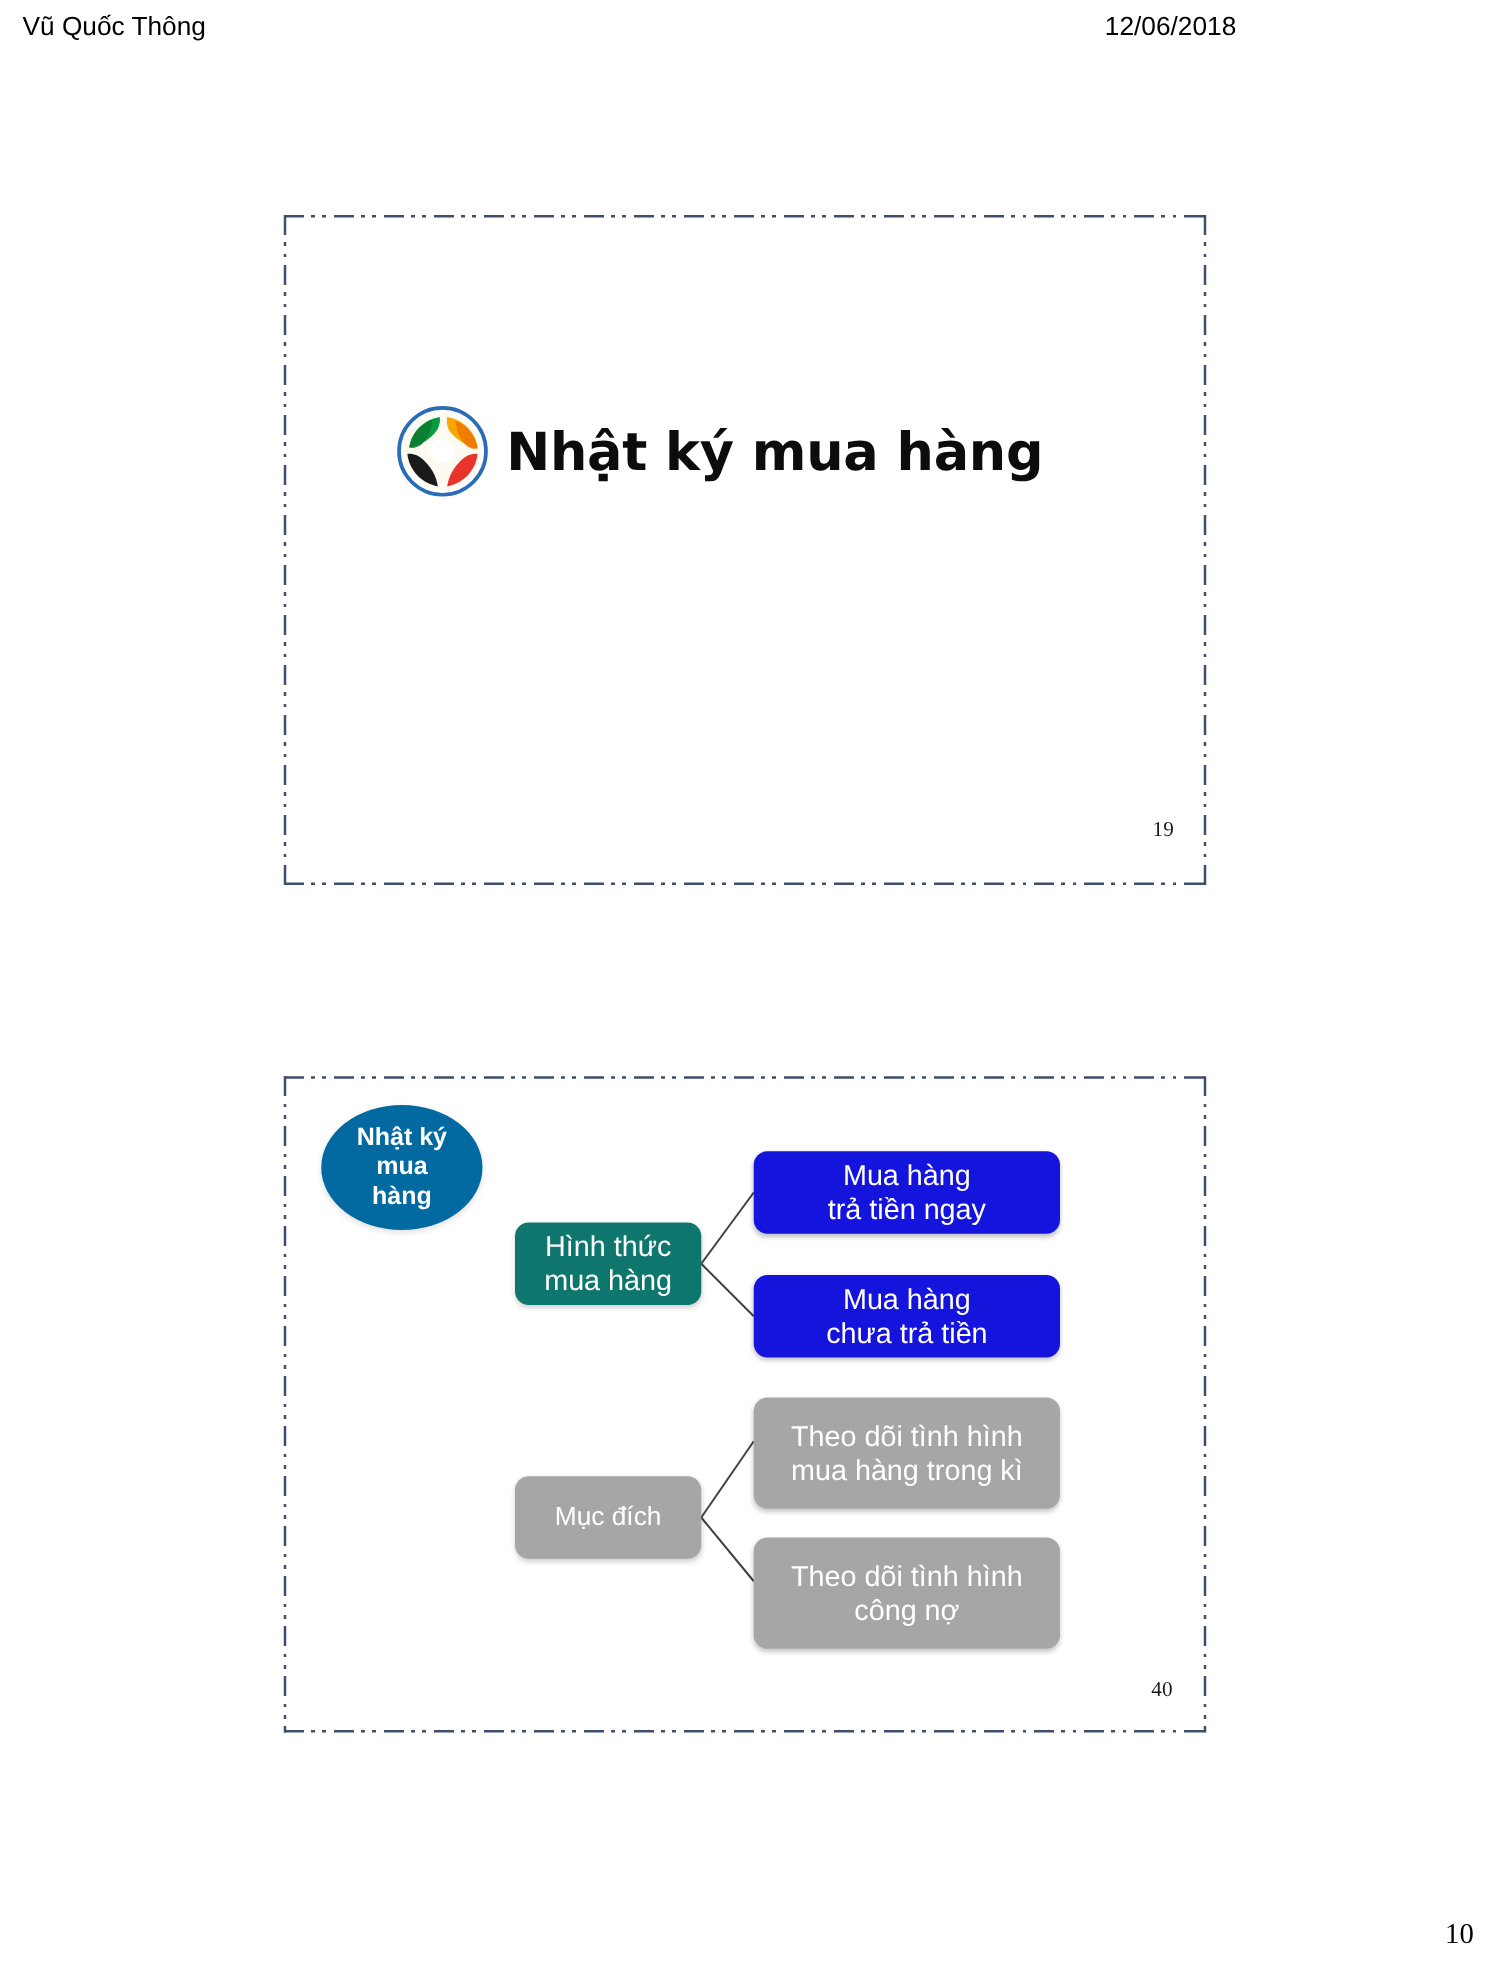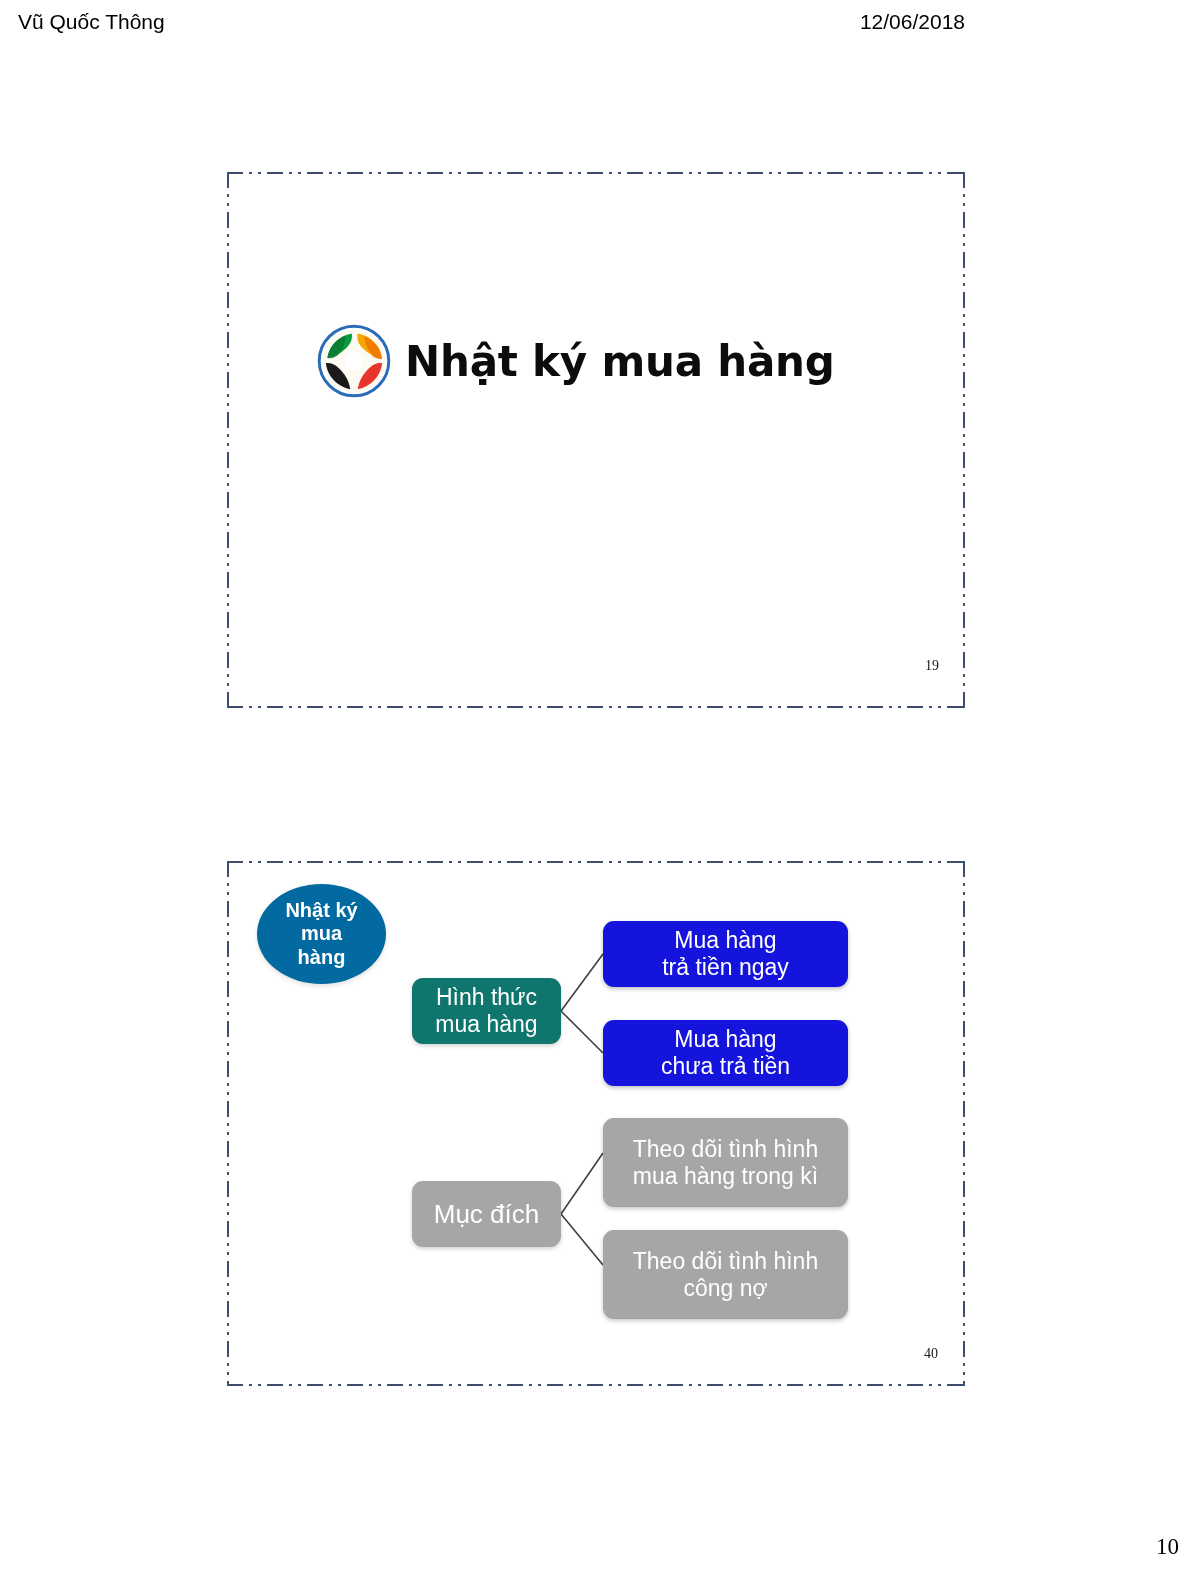--- a/index.html
+++ b/index.html
@@ -15,20 +15,21 @@
     overflow: hidden;
   }
 
   
   .page-header {
     position: absolute;
     top: 10px;
     left: 0;
     width: 973px;
     height: 34px;
+    padding-left: 24px;
   }
   .hdr-left {
     position: absolute;
     left: 18px;
     top: 0;
     font-size: 21px;
     color: #000000;
     white-space: nowrap;
   }
   .hdr-right {
@@ -87,21 +88,21 @@
   #slide-2 {
     left: 229px;
     top: 863px;
     width: 734px;
     height: 521px;
   }
 
   .slide-number {
     position: absolute;
     font-family: "Liberation Serif", serif;
-    font-size: 14px;
+    font-size: 17px;
     color: #1a1a1a;
   }
   #slide-1 .slide-number { right: 24px; bottom: 32px; }
   #slide-2 .slide-number { right: 25px; bottom: 22px; }
 
   
   .title-row {
     position: absolute;
     left: 88px;
     top: 150px;
@@ -174,21 +175,21 @@
     box-shadow: 0 2px 4px rgba(0,0,0,0.18);
   }
 
   .node.branch-gray {
     left: 183px;
     top: 318px;
     width: 149px;
     height: 66px;
     border-radius: 11px;
     background: #a6a6a6;
-    font-size: 26px;
+    font-size: 21px;
     box-shadow: 0 2px 4px rgba(0,0,0,0.18);
   }
 
   .node.leaf-blue {
     left: 374px;
     top: 58px;
     width: 245px;
     height: 66px;
     border-radius: 11px;
     background: #1414dc;

